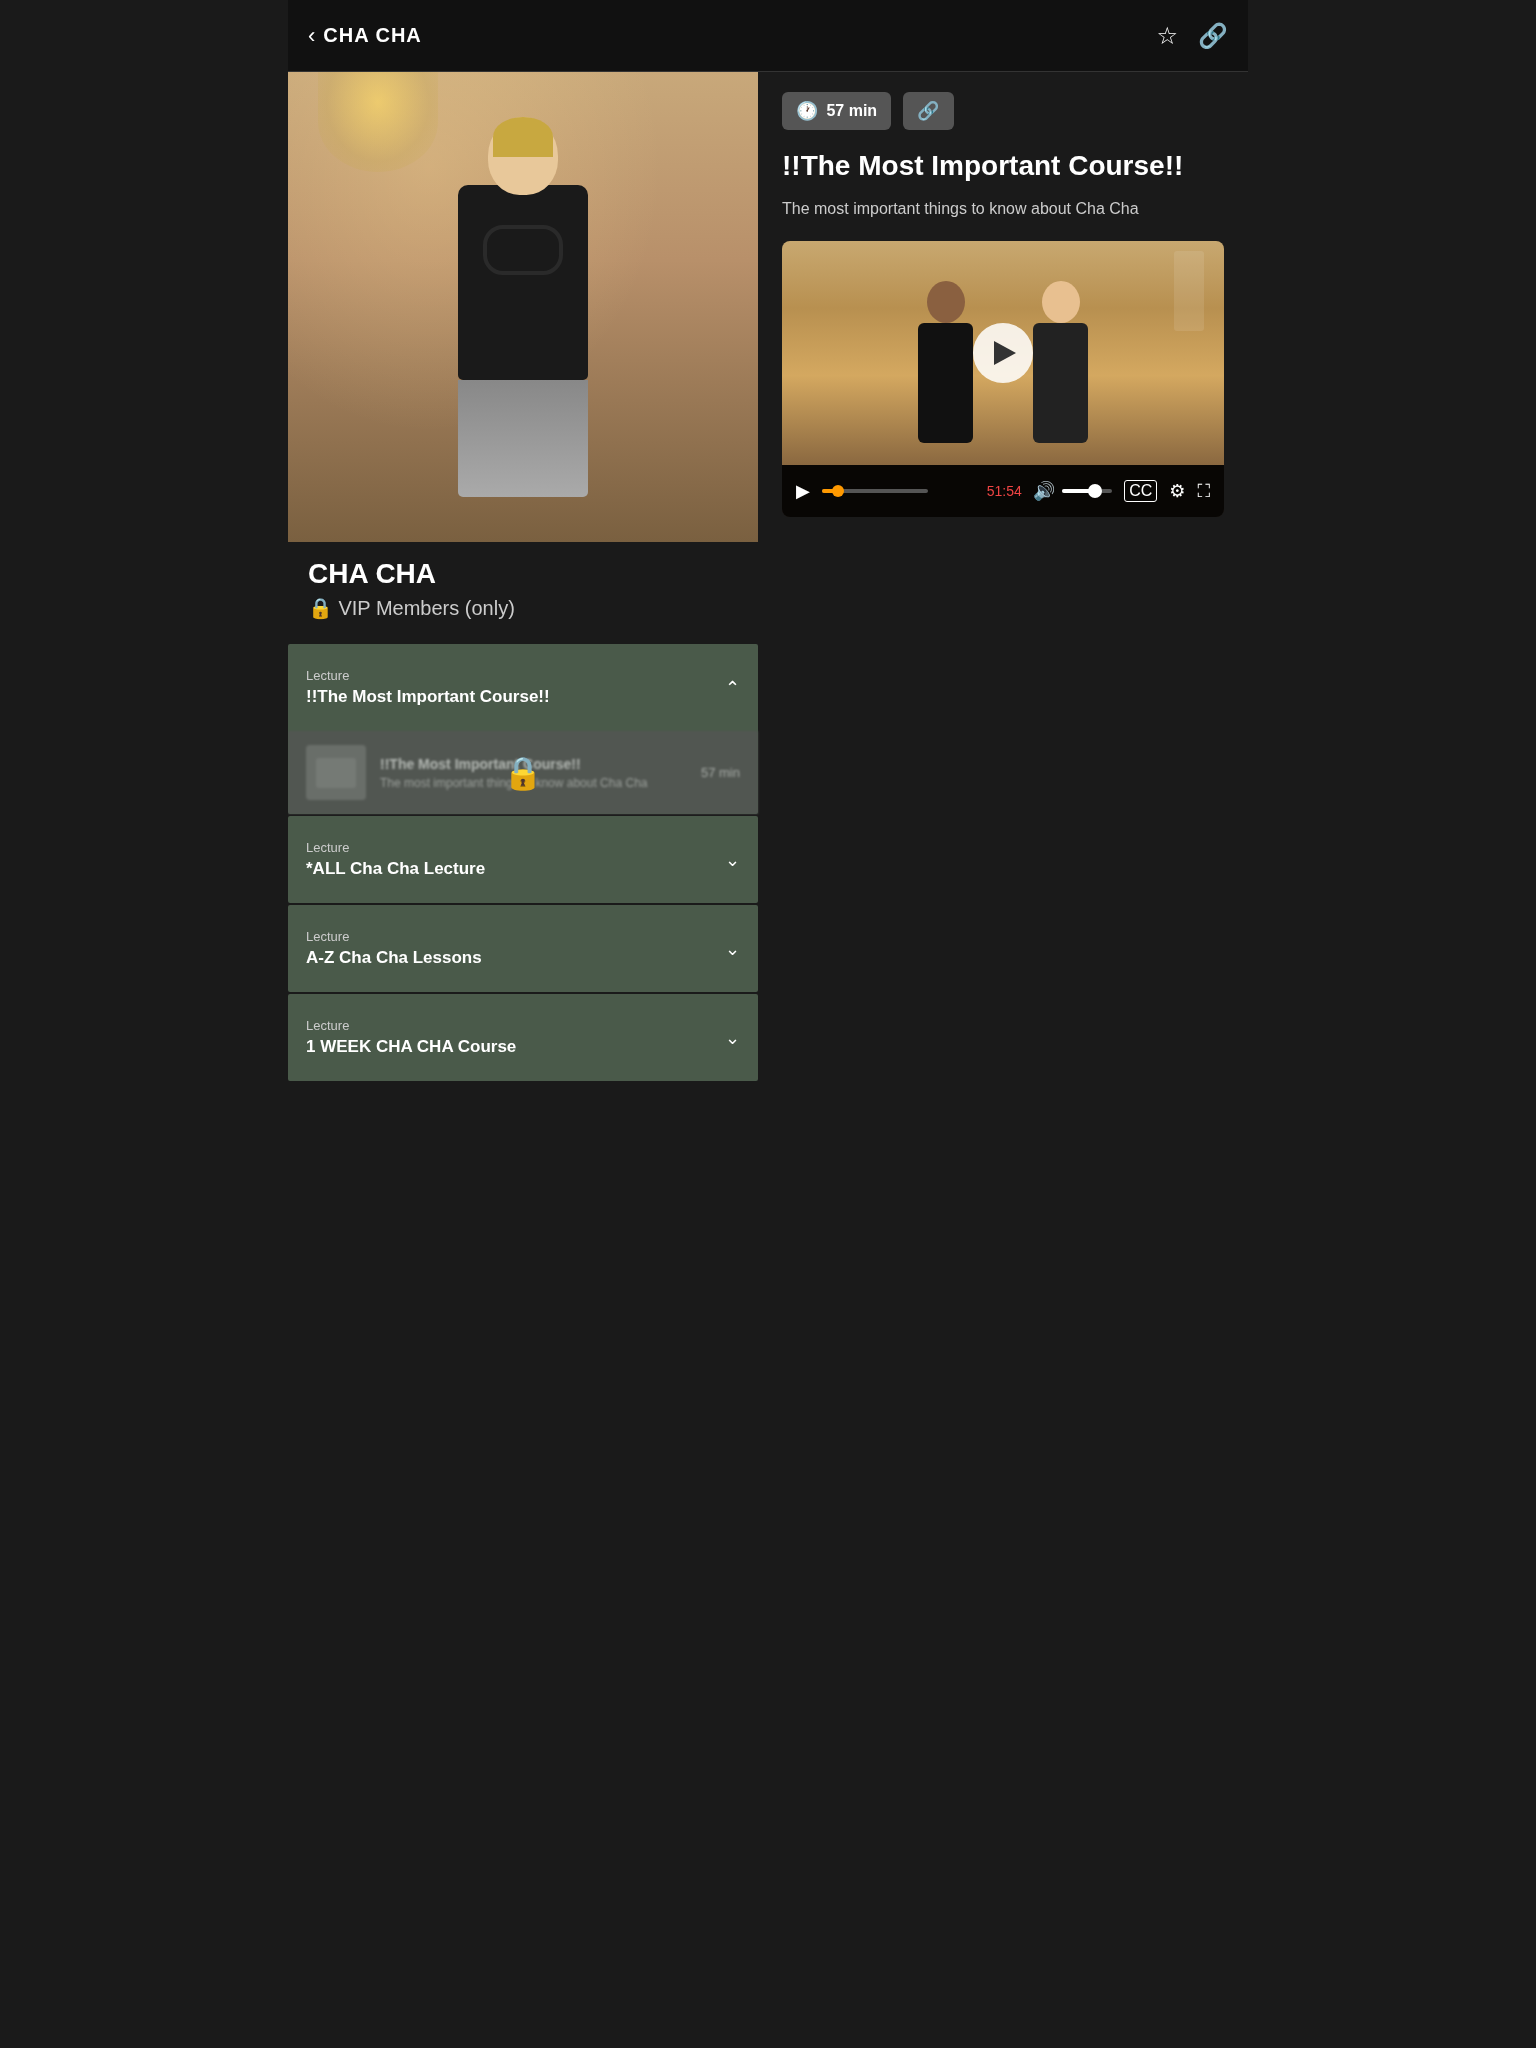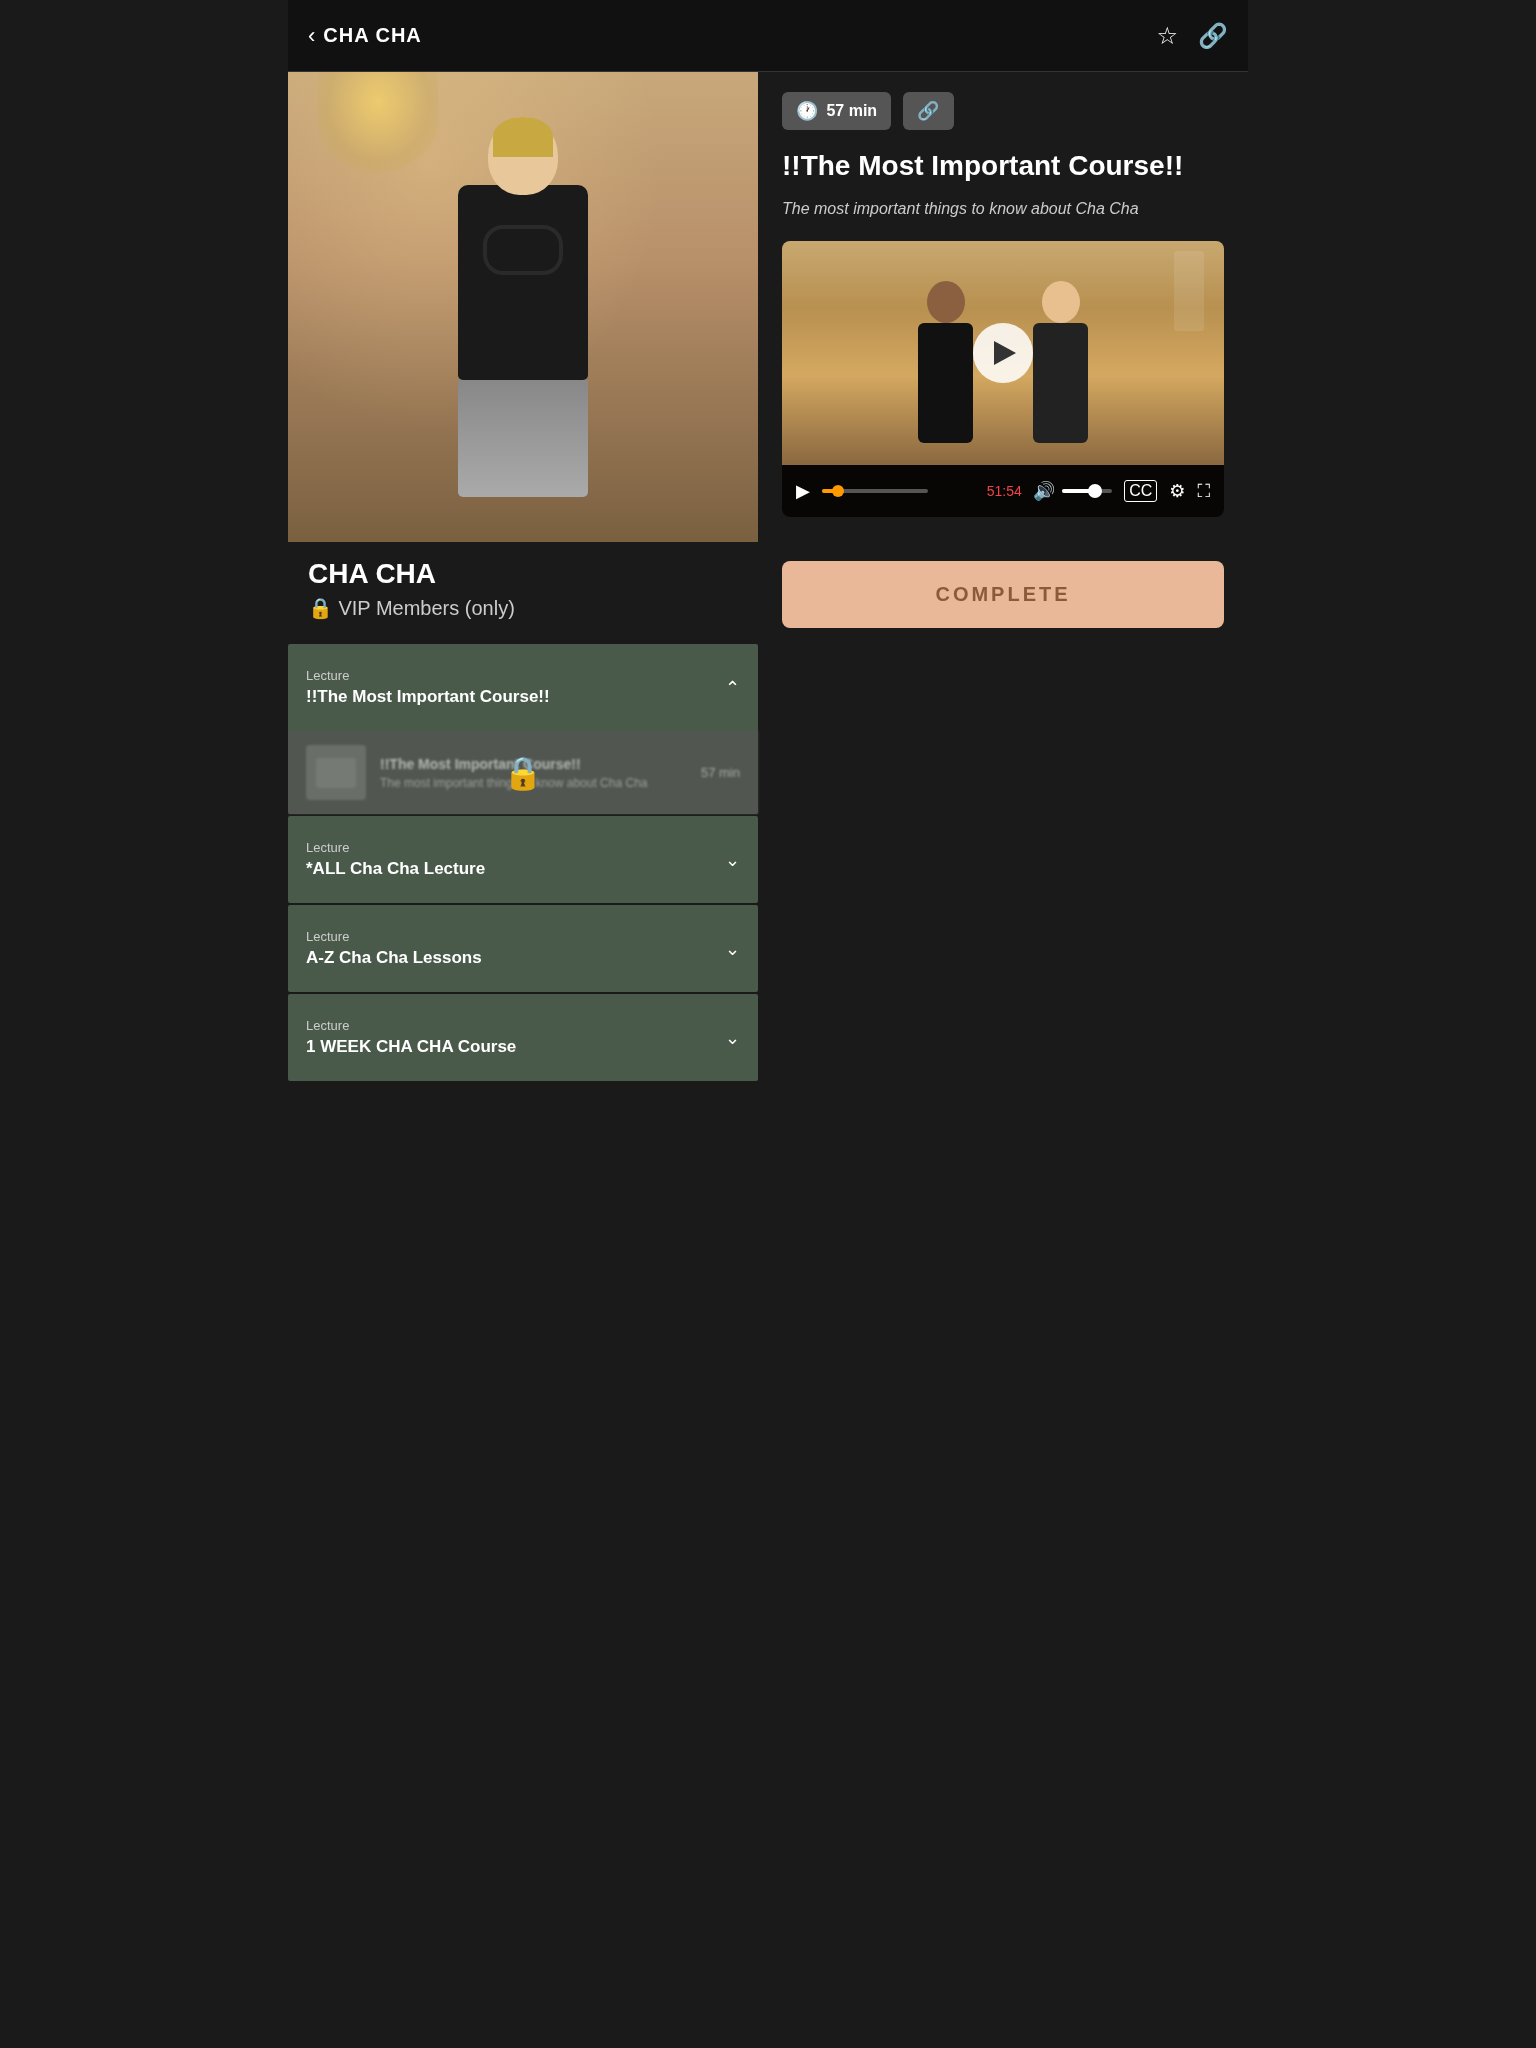--- a/index.html
+++ b/index.html
@@ -285,21 +285,20 @@
       font-weight: 800;
       color: #fff;
       line-height: 1.25;
       margin-bottom: 14px;
     }
     .video-description {
       font-size: 16px;
       color: #ccc;
       line-height: 1.5;
       margin-bottom: 20px;
-      font-style: italic;
     }
 
     
     .video-player {
       width: 100%;
       aspect-ratio: 16/10;
       background: #2a2018;
       border-radius: 8px;
       overflow: hidden;
       position: relative;
@@ -616,16 +615,15 @@
           </div>
         </div>
 
         <span class="ctrl-btn" style="font-size:16px;border:1px solid #fff;padding:1px 4px;border-radius:3px;">CC</span>
         <span class="ctrl-btn">⚙</span>
         <span class="ctrl-btn">⛶</span>
       </div>
     </div>
 
     
-    <button class="complete-button">COMPLETE</button>
 
   </div>
 </div>
 
 </body></html>

